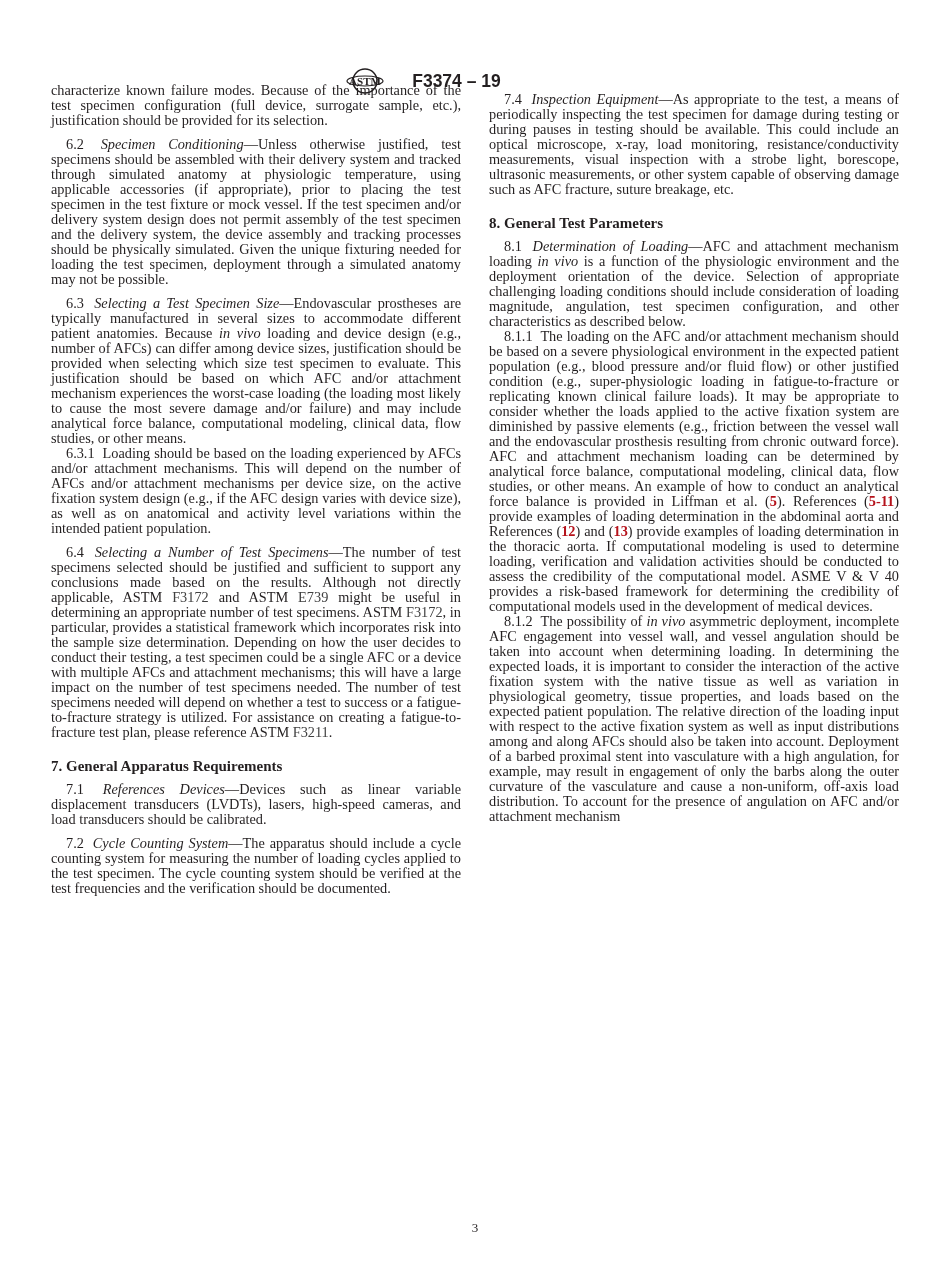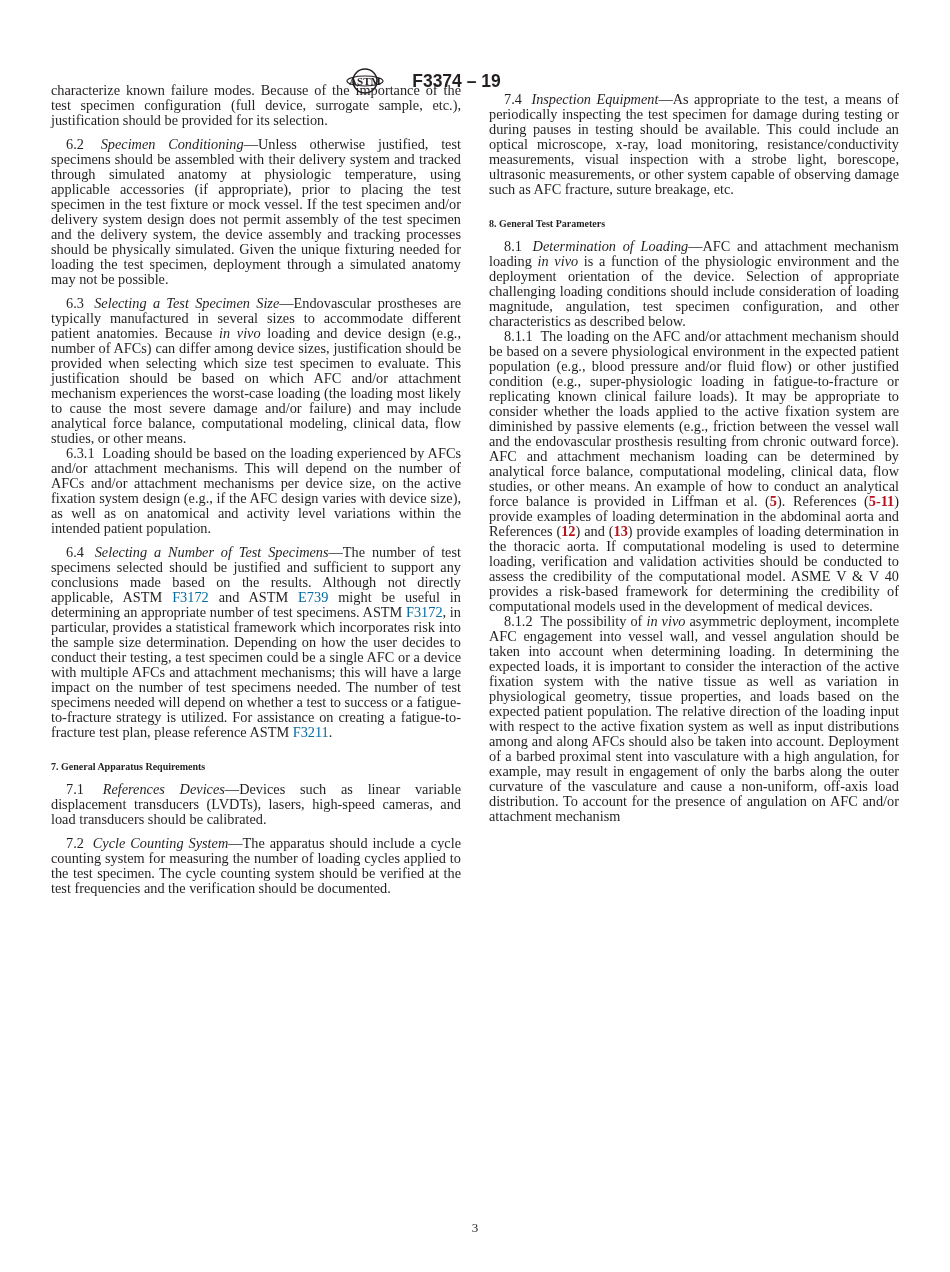--- a/index.html
+++ b/index.html
@@ -7,24 +7,24 @@
          font-family:"Liberation Serif", serif; color:#231f20; }
   .header { position:absolute; top:68px; left:0; width:847px; text-align:center; height:26px; }
   .header .logo { display:inline-block; vertical-align:middle; width:38px; height:26px; margin-right:4px; }
   .header .designation { display:inline-block; vertical-align:middle; font-family:"Liberation Sans", sans-serif; font-weight:bold; font-size:17.5px; color:#231f20;margin-left:20px; }
   .col { position:absolute; top:83px; width:410px; font-size:14.3px; line-height:15px; text-align:justify; }
   .col.left { left:51px; }
   .col.right { left:489px; width:410px; }
   p { margin:0; text-indent:15px; hyphens:manual; }
   p.gap { margin-top:9px; }
   p.noindent { text-indent:0; }
-  h2 { margin:16px 0 8px 0; font-size:10px; font-weight:bold; text-indent:0; }
+  h2 { margin:16px 0 8px 0; font-size:15px; font-weight:bold; text-indent:0; }
   .num { margin-right:4px; }
   i { font-style:italic; }
-  .link { color:#0369a1; }
+  .link { color:#404040; }
   .ref { color:#b5121b; font-weight:bold; }
   .page-num { position:absolute; top:1220px; left:0; width:950px; text-align:center; font-size:13px; color:#231f20; }
 </style>
 </head>
 <body>
 
 <div class="header">
   <svg class="logo" viewBox="0 0 38 26">
     <ellipse cx="19" cy="13" rx="12" ry="12" fill="none" stroke="#231f20" stroke-width="1.5"></ellipse>
     <ellipse cx="19" cy="13" rx="18" ry="5" fill="none" stroke="#231f20" stroke-width="1.2"></ellipse>

